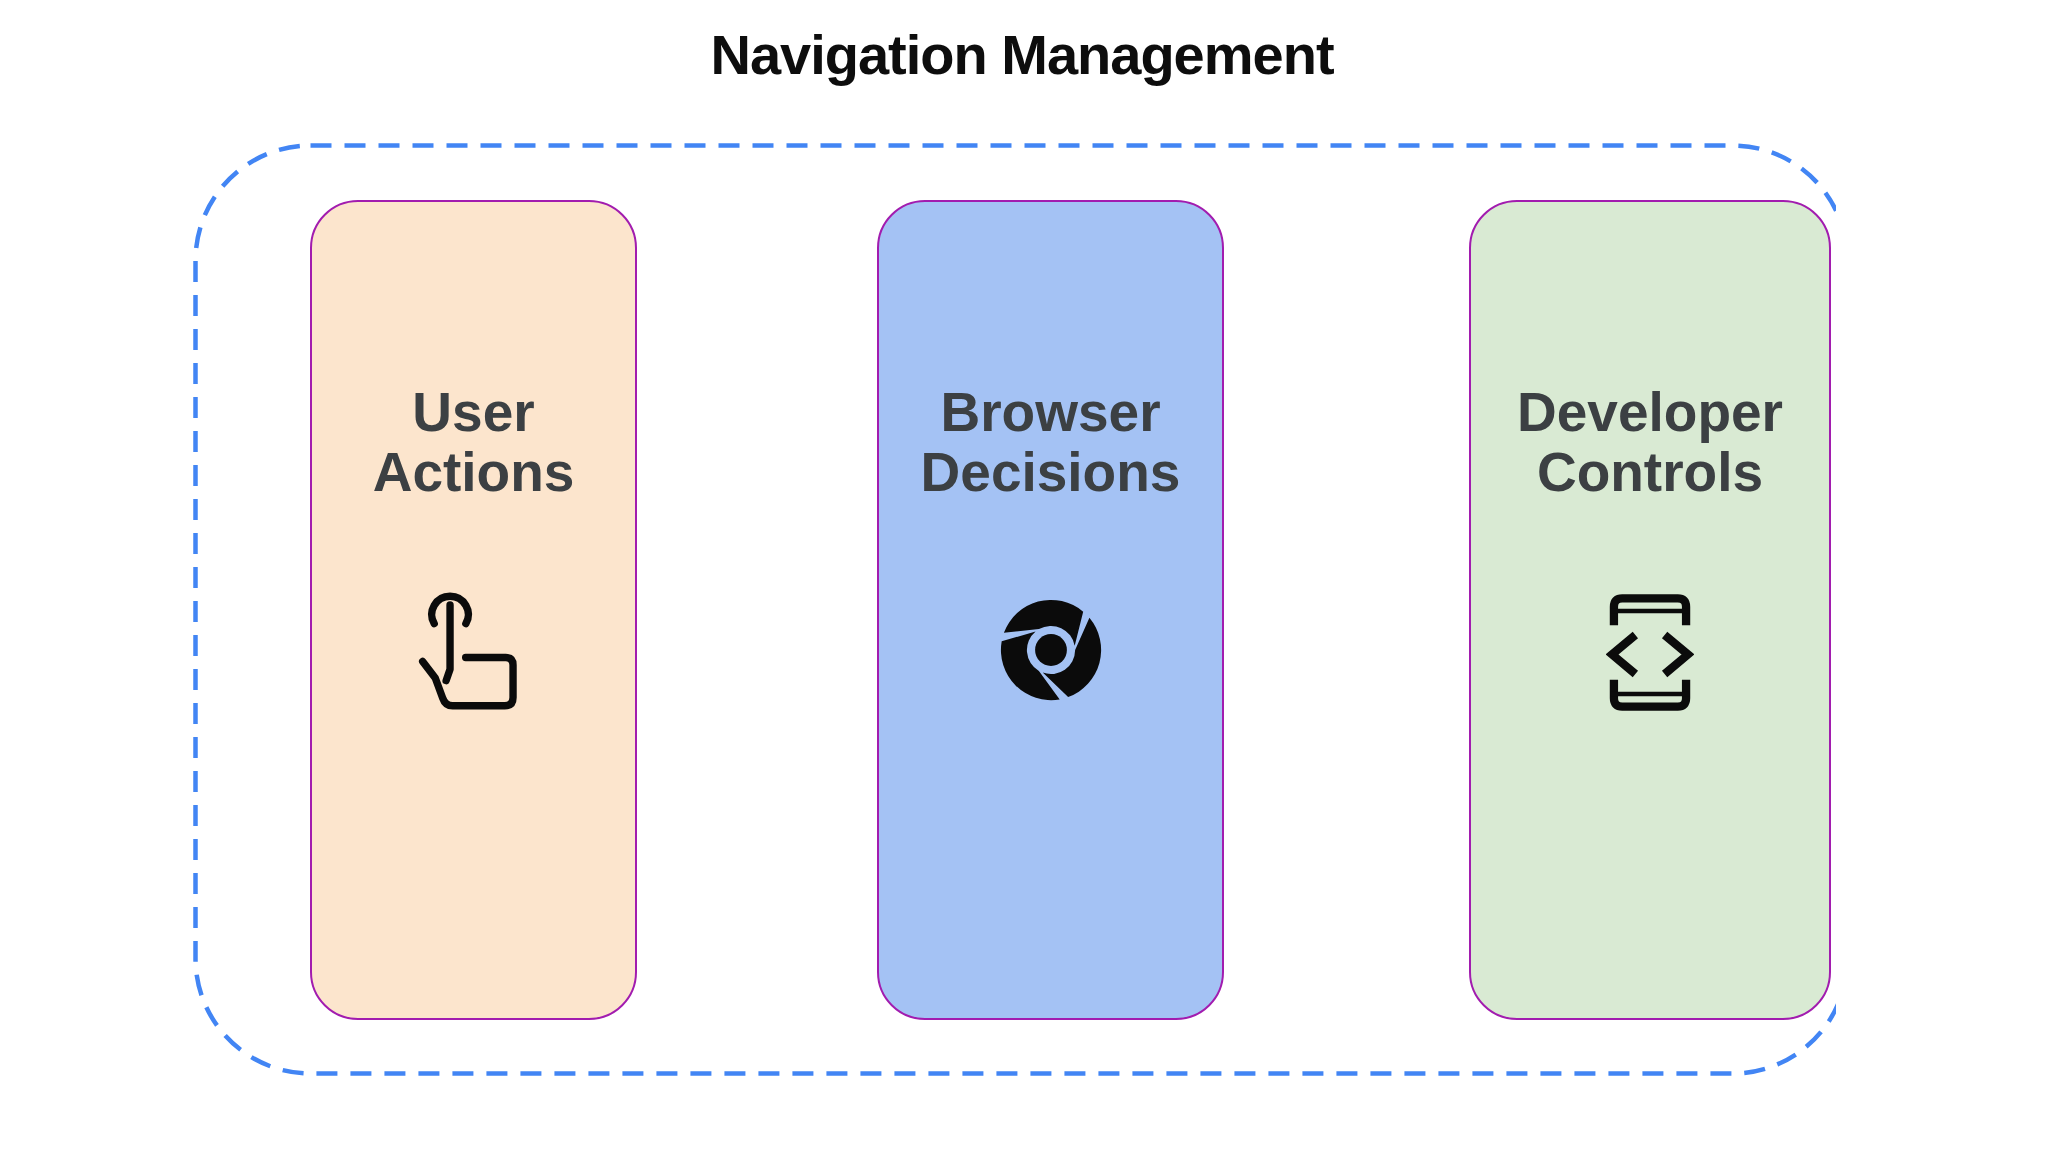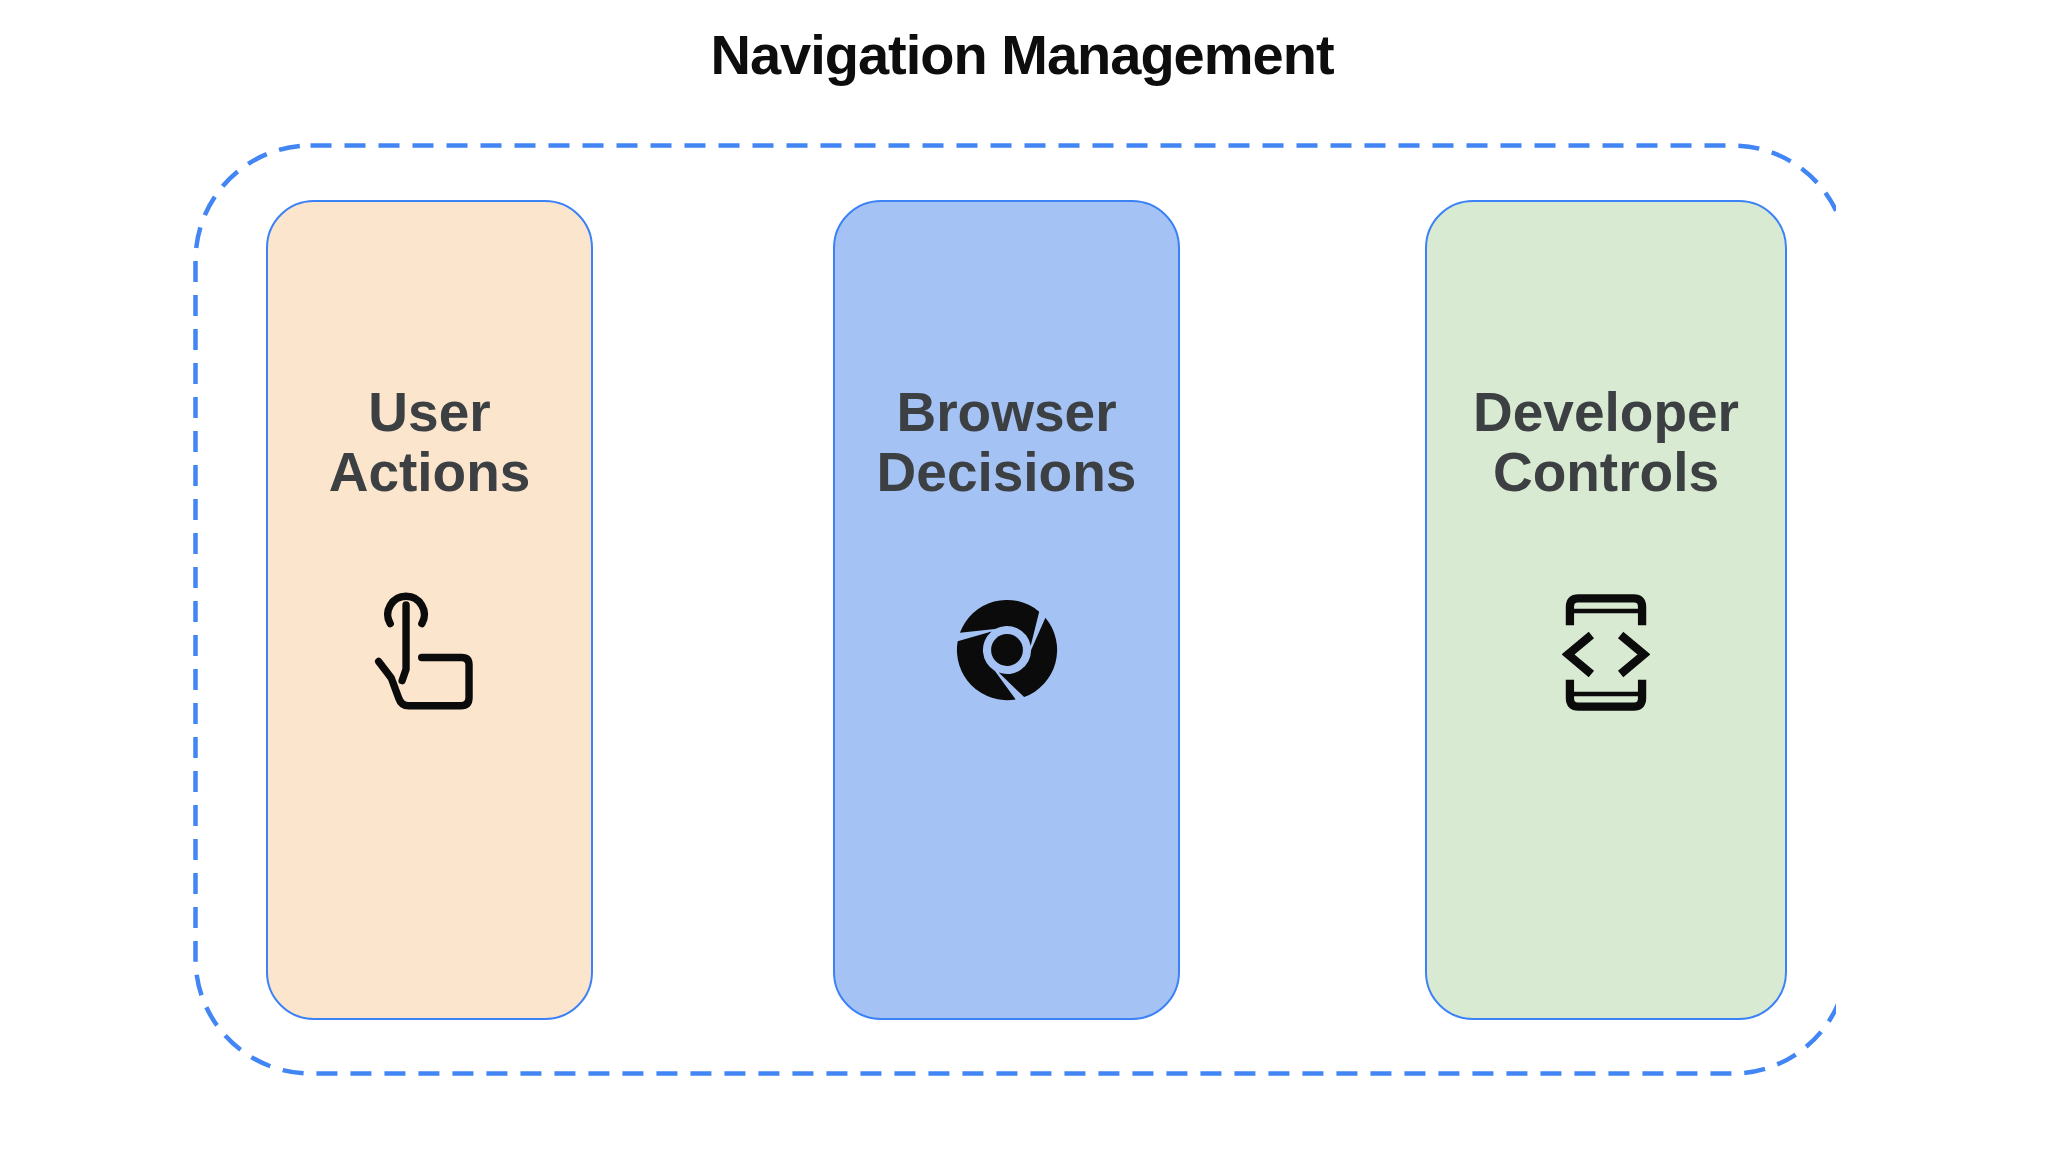--- a/index.html
+++ b/index.html
@@ -23,22 +23,23 @@
   .group-border{
     position:absolute;
     left:193px;top:143px;
     width:1657px;height:933px;
   }
   .card{
     position:absolute;
     top:200px;
     height:820px;
     box-sizing:border-box;
-    border:2px solid #3b82f6;
+    border:2px solid #a21caf;
     border-radius:48px;
+    margin-left:44px;
   }
   .card1{left:266px;width:327px;}
   .card2{left:833px;width:347px;}
   .card3{left:1425px;width:362px;}
   .card-label{
     position:absolute;
     top:180px;left:0;right:0;
     text-align:center;
     font-size:55px;
     line-height:60px;

